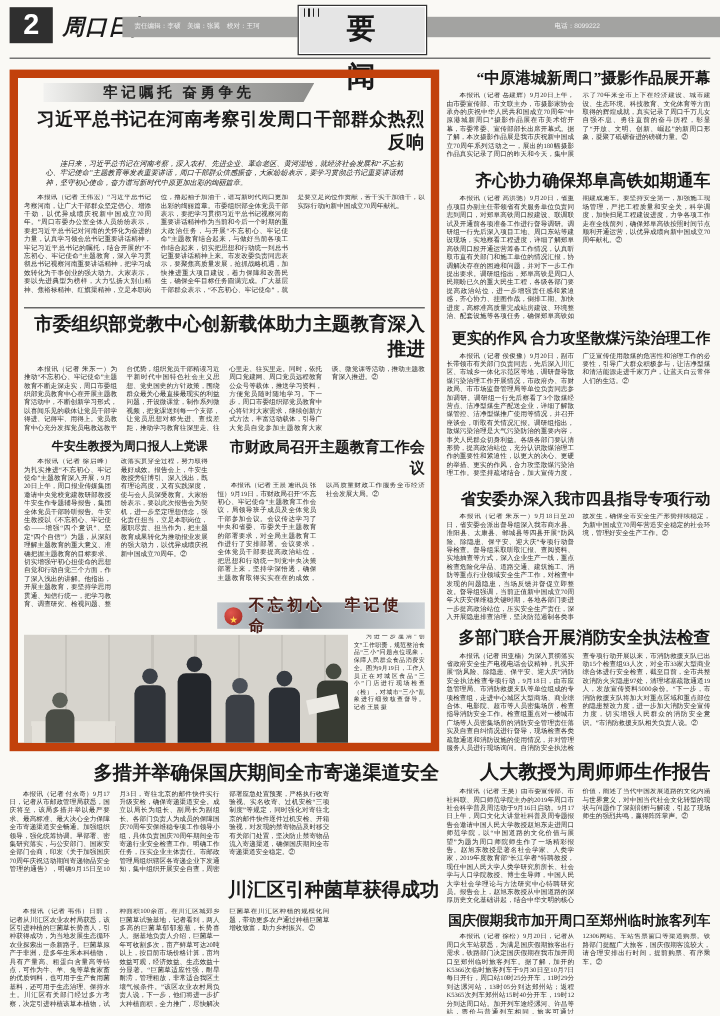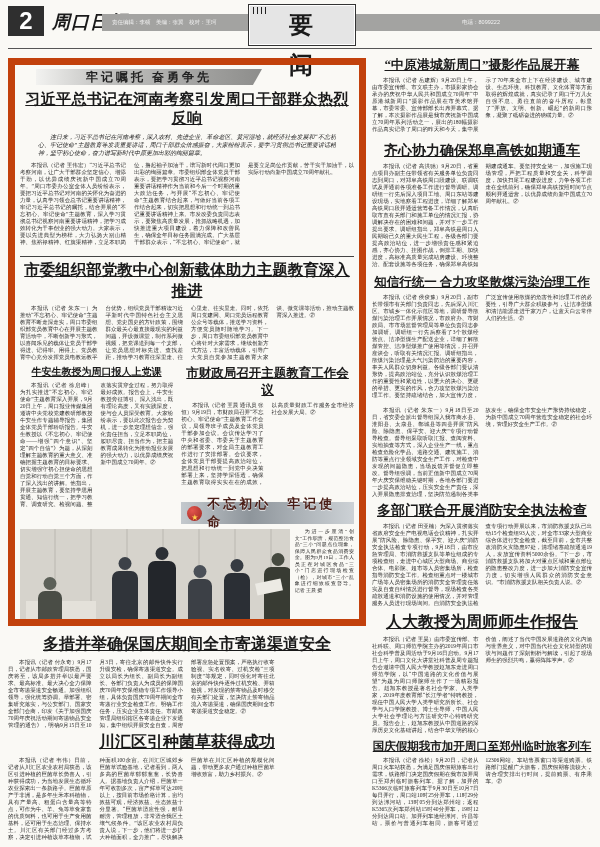--- a/index.html
+++ b/index.html
@@ -18,21 +18,21 @@
   .sectionbox{position:absolute;left:240px;top:-2px;width:106px;height:40px;background:#e5e5e5;
               border:1px solid #333;box-shadow:0 0 0 1px #fff inset;text-align:center;}
   .sectionbox .ticks{position:absolute;left:4px;top:2px;width:16px;height:7px;
         background:repeating-linear-gradient(90deg,#222 0 1px,transparent 1px 4px);}
   .sectionbox .stext{font-size:24px;font-weight:bold;letter-spacing:16px;line-height:40px;padding-left:14px;}
   .hrule{position:absolute;left:8px;top:48px;width:584px;border-top:1px solid #555;}
   
   .bt{font-size:5.5px;line-height:7px;text-align:justify;color:#2c2c2c;text-indent:2em;
       column-gap:8px;column-fill:auto;overflow:hidden;}
   .c2{column-count:2;} .c3{column-count:3;} .c4{column-count:4;}
-  h1,h2,h3{margin:0;font-weight:bold;text-align:center;text-decoration:underline;}
+  h1,h2,h3{margin:0;font-weight:bold;text-align:right;}
   
   .leadbox{position:absolute;left:8px;top:58px;width:358px;height:568px;border:7px solid #c2410c;
            box-sizing:border-box;padding:4px 5px;overflow:hidden;}
   .ribbon1{margin-left:16px;width:226px;height:16px;background:linear-gradient(90deg,#f2f2f0,#c2c2c0 30%,#8d8d8b);
            color:#222;font-weight:bold;font-size:12px;line-height:16px;text-align:center;letter-spacing:3px;
            clip-path:polygon(0 0,100% 0,96% 100%,0 100%);}
   .ribbon2{margin-left:44px;margin-top:1px;width:280px;height:17px;
            background:linear-gradient(90deg,#9a9a98,#5f5f5d 45%,#a9a9a7);
            color:#fff;font-weight:bold;font-size:11.5px;line-height:17px;text-align:center;letter-spacing:2px;
            text-shadow:0 0 2px #333;clip-path:polygon(2% 0,100% 0,100% 100%,0 100%);}
@@ -169,25 +169,26 @@
       <h2 class="rh13">“中原港城新周口”摄影作品展开幕</h2>
       <div class="bt" style="height:62px;">本报讯（记者 岳建辉）9月20日上午，由市委宣传部、市文联主办，市摄影家协会承办的庆祝中华人民共和国成立70周年“中原港城新周口”摄影作品展在市美术馆开幕，市委常委、宣传部部长出席开幕式。据了解，本次摄影作品展是我市庆祝新中国成立70周年系列活动之一，展出的180幅摄影作品真实记录了周口的昨天和今天，集中展示了70年来全市上下在经济建设、城市建设、生态环境、科技教育、文化体育等方面取得的辉煌成就，真实记录了周口千万儿女自强不息、勇往直前的奋斗历程，彰显了“开放、文明、创新、崛起”的新周口形象，凝聚了砥砺奋进的磅礴力量。②</div>
     </article>
 
     <article class="rart">
       <h2 class="rh14">齐心协力确保郑阜高铁如期通车</h2>
       <div class="bt" style="height:108px;">本报讯（记者 高洪驰）9月20日，省重点项目办副主任带领省有关服务单位负责同志到周口，对郑阜高铁周口段建设、联调联试及开通前各项准备工作进行督导调研。调研组一行先后深入项目工地、周口东站等建设现场，实地察看工程进度，详细了解郑阜高铁周口段开通运营筹备工作情况，认真听取市直有关部门和施工单位的情况汇报，协调解决存在的困难和问题，并对下一步工作提出要求。调研组指出，郑阜高铁是周口人民期盼已久的重大民生工程，各级各部门要提高政治站位，进一步增强责任感和紧迫感，齐心协力、挂图作战，倒排工期、加快进度，高标准高质量完成站房建设、环境整治、配套设施等各项任务，确保郑阜高铁如期建成通车。要坚持安全第一，加强施工现场管理，严把工程质量和安全关，科学调度，加快扫尾工程建设进度，力争各项工作走在全线前列，确保郑阜高铁按照时间节点顺利开通运营，以优异成绩向新中国成立70周年献礼。②</div>
     </article>
 
     <article class="rart">
-      <h2 class="rh12">知信行统一 合力攻坚散煤污染治理工作</h2>
+      <h2 class="rh12">更实的作风 合力攻坚散煤污染治理工作</h2>
       <div class="bt" style="height:110px;">本报讯（记者 侯俊豫）9月20日，副市长带领市有关部门负责同志，先后深入川汇区、市城乡一体化示范区等地，调研督导散煤污染治理工作开展情况，市政府办、市财政局、市市场监督管理局等单位负责同志参加调研。调研组一行先后察看了3个散煤经营点、洁净型煤生产配送企业，详细了解散煤管控、洁净型煤推广使用等情况，并召开座谈会，听取有关情况汇报。调研组指出，散煤污染治理是大气污染防治的重要内容，事关人民群众切身利益。各级各部门要认清形势，提高政治站位，充分认识散煤治理工作的重要性和紧迫性，以更大的决心、更硬的举措、更实的作风，合力攻坚散煤污染治理工作。要坚持疏堵结合，加大宣传力度，广泛宣传使用散煤的危害性和治理工作的必要性，引导广大群众积极参与，让洁净型煤和清洁能源走进千家万户，让蓝天白云常伴人们的生活。②</div>
     </article>
 
     <article class="rart">
+      <h2 class="rh13">省安委办深入我市四县指导专项行动</h2>
       <div class="bt" style="height:92px;">本报讯（记者 朱东一）9月18日至20日，省安委会派出督导组深入我市商水县、淮阳县、太康县、郸城县等四县开展“防风险、除隐患、保平安、迎大庆”专项行动督导检查。督导组采取听取汇报、查阅资料、实地抽查等方式，深入企业生产一线，重点检查危险化学品、道路交通、建筑施工、消防等重点行业领域安全生产工作，对检查中发现的问题隐患，当场反馈并督促立即整改。督导组强调，当前正值新中国成立70周年大庆安保维稳关键时期，各地各部门要进一步提高政治站位，压实安全生产责任，深入开展隐患排查治理，坚决防范遏制各类事故发生，确保全市安全生产形势持续稳定，为新中国成立70周年营造安全稳定的社会环境，管理好安全生产工作。②</div>
     </article>
 
     <article class="rart">
       <h2 class="rh14">多部门联合开展消防安全执法检查</h2>
       <div class="bt" style="height:86px;">本报讯（记者 田亚楠）为深入贯彻落实省政府安全生产电视电话会议精神，扎实开展“防风险、除隐患、保平安、迎大庆”消防安全执法检查专项行动，9月18日，由市应急管理局、市消防救援支队等单位组成的专项检查组，走进中心城区大型商场、商业综合体、电影院、超市等人员密集场所，检查指导消防安全工作。检查组重点对一楼城市广场等人员密集场所的消防安全管理责任落实及自查自纠情况进行督导，现场检查各类疏散通道和消防设施的使用情况，并对管理服务人员进行现场询问。自消防安全执法检查专项行动开展以来，市消防救援支队已出动15个检查组93人次，对全市33家大型商业综合体进行安全检查，截至目前，全市共整改消防火灾隐患97处，清理堵塞疏散通道19人，发放宣传资料5000余份。“下一步，市消防救援支队将加大对重点区域和重点部位的隐患整改力度，进一步加大消防安全宣传力度，切实增强人民群众的消防安全意识。”市消防救援支队相关负责人说。②</div>
     </article>
 
     <article class="rart">
       <h2 class="rh16">人大教授为周师师生作报告</h2>

